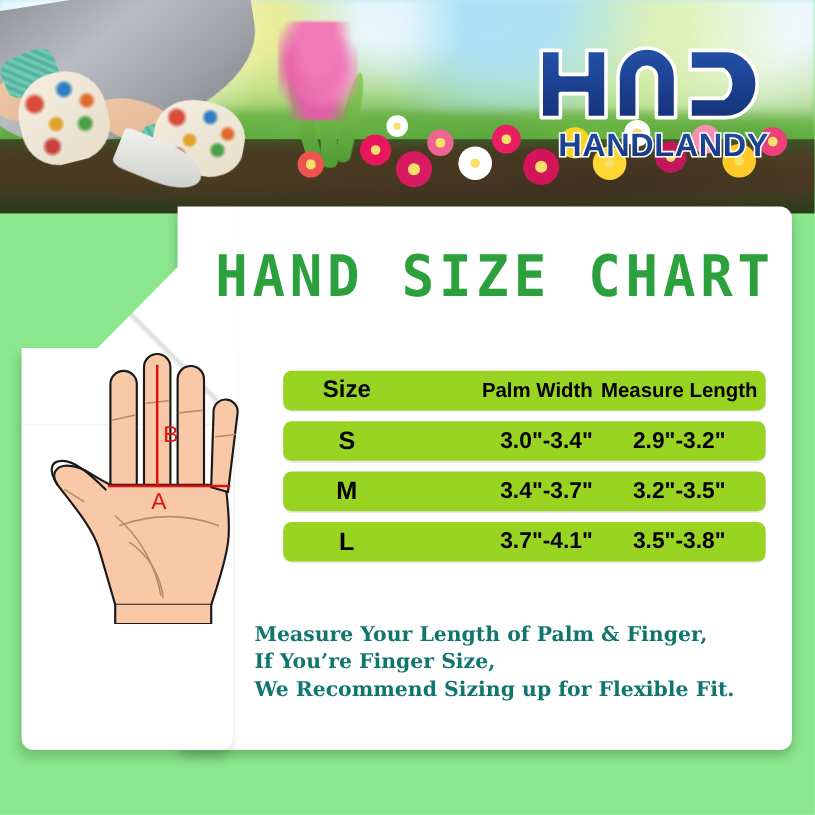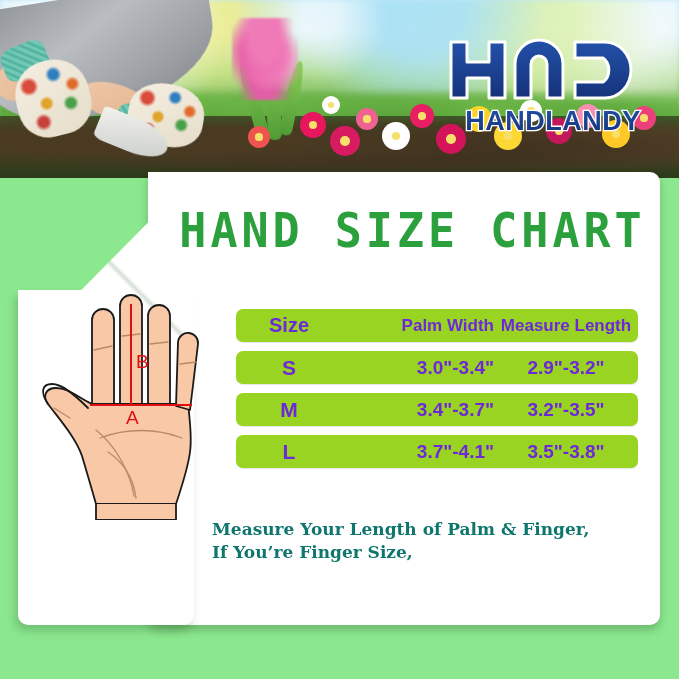--- a/index.html
+++ b/index.html
@@ -158,21 +158,21 @@
   .row{
     display:flex;align-items:center;height:33px;margin-bottom:9px;
     background:#9ad422;border-radius:7px;
     box-shadow:0 1px 1px rgba(0,0,0,.10);
   }
   .row:last-child{margin-bottom:0;}
   .c-size{width:106px;text-align:center;}
   .c-palm{width:152px;text-align:right;}
   .c-finger{width:144px;text-align:center;}
   .row span{
-    color:#6d28d9;font-size:19px;font-weight:700;
+    color:#000000;font-size:19px;font-weight:700;
     font-family:"Liberation Sans",sans-serif;
   }
   .row.head .c-size span{font-size:20px;}
   .row.head .c-palm span,.row.head .c-finger span{font-size:17px;font-weight:700;}
   .row.body .c-size span{font-size:21px;}
   .row.body .c-palm span,.row.body .c-finger span{font-size:19px;font-weight:600;}
 
   
   .note{
     position:absolute;left:212px;top:518px;width:430px;
@@ -346,15 +346,16 @@
       <div class="c-finger">
         <span>3.5"-3.8"</span>
       </div>
     </div>
 
   </div>
 
   <div class="note">
     <div>Measure Your Length of Palm &amp; Finger,</div>
     <div>If You’re Finger Size,</div>
+    <div>We Recommend Sizing up for Flexible Fit.</div>
   </div>
 
 </div>
 
 </body></html>

